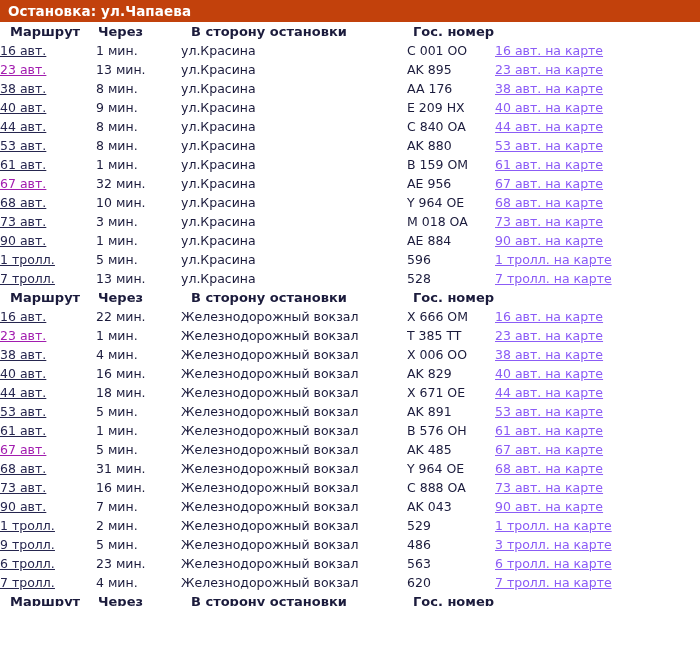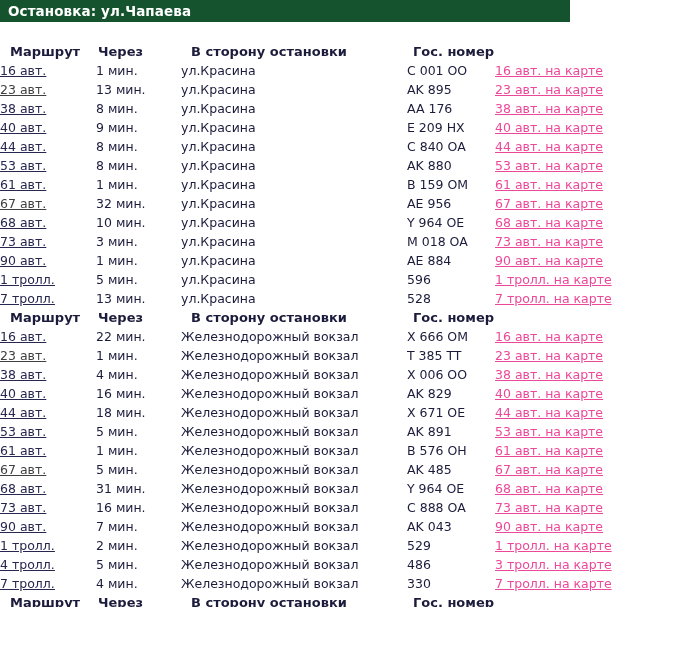--- a/index.html
+++ b/index.html
@@ -12,39 +12,39 @@
     width: 700px;
     height: 649px;
     overflow: hidden;
     font-family: "DejaVu Sans", "Liberation Sans", sans-serif;
     font-size: 12px;
     color: #1a1a3a;
   }
 
   
   .titlebar {
-    background: #14532d;
+    background: #c2410c;
     height: 22px;
-    width: 570px;
+    width: 700px;
     box-sizing: border-box;
     padding: 2px 10px 0 8px;
     overflow: hidden;
   }
   .titlebar .title {
     color: #ffffff;
     font-weight: bold;
     font-size: 13.5px;
     line-height: 19px;
     letter-spacing: 0.1px;
     white-space: nowrap;
   }
 
   
   .board {
-    padding-top: 20px;
+    padding-top: 0;
     width: 572px;
     box-sizing: border-box;
   }
   table.sched {
     border-collapse: collapse;
     border-spacing: 0;
     width: 700px;
     table-layout: fixed;
   }
   table.sched td, table.sched th {
@@ -89,22 +89,22 @@
   td.d-route { padding-left: 10px; text-decoration: underline; }
   td.d-in    { padding-left: 2px; font-weight: bold; color: #14142e; }
   td.d-dir   { padding-left: 10px; color: #333355; }
   td.d-plate { padding-left: 6px; color: #2a2a4e; }
   td.d-map   { padding-left: 6px; }
 
   a.lnk {
     text-decoration: underline;
     color: #26264f;
   }
-  a.lnk.visited { color: #404040; text-align: center; }
-  a.lnk.map { color: #ec4899; }
+  a.lnk.visited { color: #a21caf; text-align: center; }
+  a.lnk.map { color: #8b5cf6; }
 
   
   .clip {
     height: 14px;
     overflow: hidden;
     width: 700px;
   }
   .clip table.sched tr.hdr td { color: #1b1b3c; }
 </style>
 </head>
@@ -322,31 +322,38 @@
               <td class="d-map"><a href="#" class="lnk map">90 авт. на карте</a></td>
             </tr>
             <tr class="row">
               <td class="d-route"><a href="#" class="lnk">1 тролл.</a></td>
               <td class="d-in">2 мин.</td>
               <td class="d-dir">Железнодорожный вокзал</td>
               <td class="d-plate">529</td>
               <td class="d-map"><a href="#" class="lnk map">1 тролл. на карте</a></td>
             </tr>
             <tr class="row">
-              <td class="d-route"><a href="#" class="lnk">4 тролл.</a></td>
+              <td class="d-route"><a href="#" class="lnk">9 тролл.</a></td>
               <td class="d-in">5 мин.</td>
               <td class="d-dir">Железнодорожный вокзал</td>
               <td class="d-plate">486</td>
               <td class="d-map"><a href="#" class="lnk map">3 тролл. на карте</a></td>
             </tr>
             <tr class="row">
+              <td class="d-route"><a href="#" class="lnk">6 тролл.</a></td>
+              <td class="d-in">23 мин.</td>
+              <td class="d-dir">Железнодорожный вокзал</td>
+              <td class="d-plate">563</td>
+              <td class="d-map"><a href="#" class="lnk map">6 тролл. на карте</a></td>
+            </tr>
+            <tr class="row">
               <td class="d-route"><a href="#" class="lnk">7 тролл.</a></td>
               <td class="d-in">4 мин.</td>
               <td class="d-dir">Железнодорожный вокзал</td>
-              <td class="d-plate">330</td>
+              <td class="d-plate">620</td>
               <td class="d-map"><a href="#" class="lnk map">7 тролл. на карте</a></td>
             </tr>
           </tbody>
         </table>
       </div>
       <div class="clip">
         <table class="sched">
           <colgroup>
             <col class="c-route">
             <col class="c-in">

